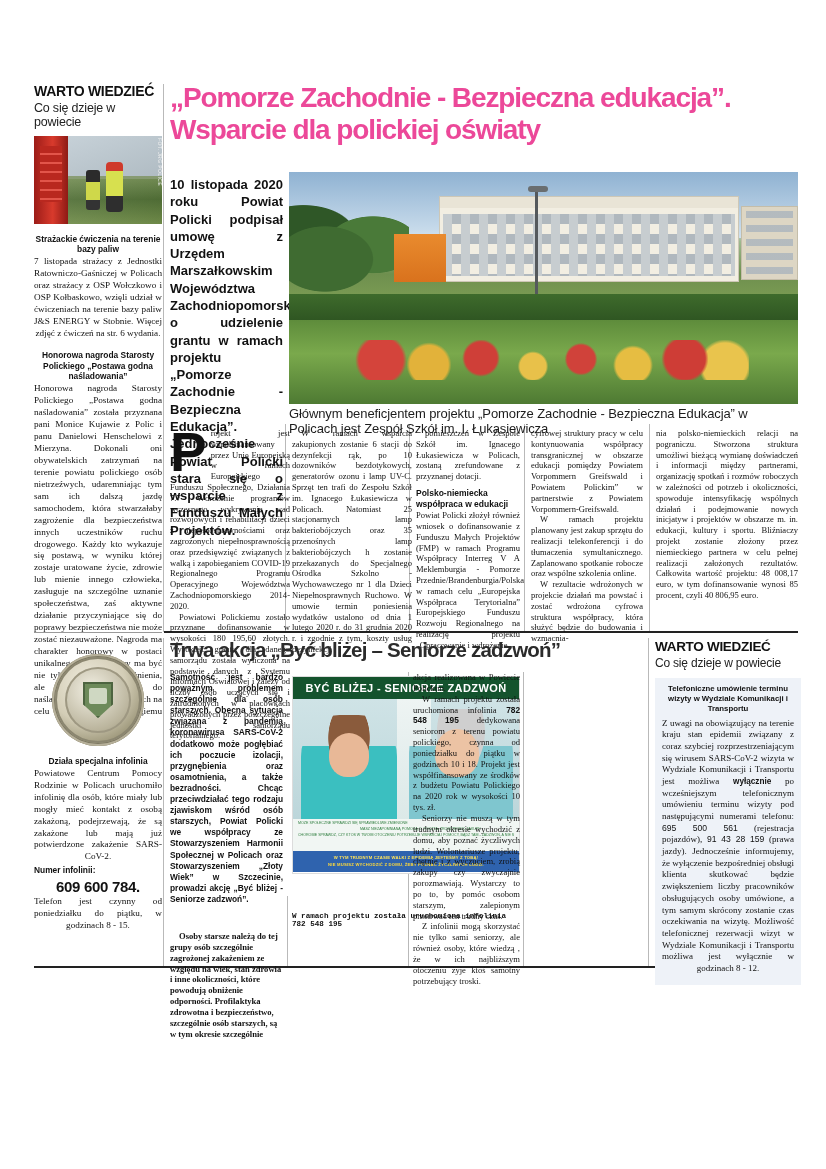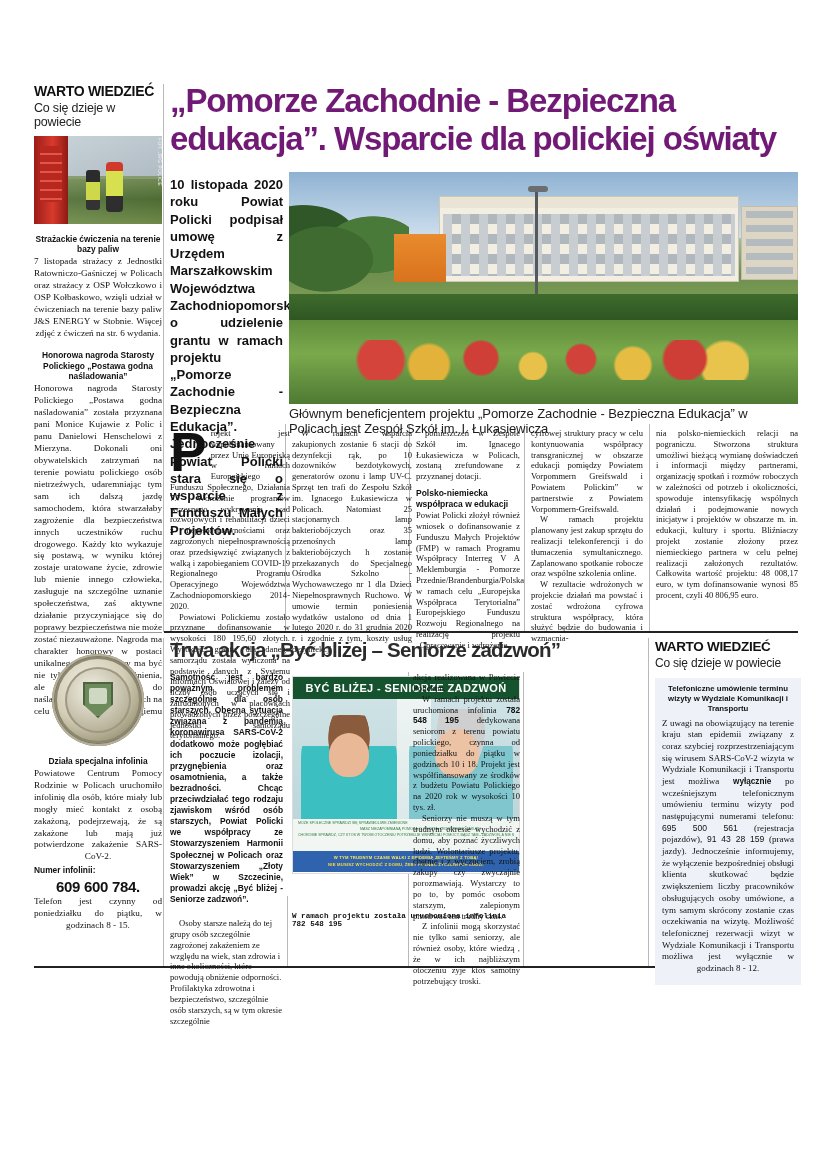--- a/index.html
+++ b/index.html
@@ -99,22 +99,22 @@
   }
   .phone-big {
     font-family:"Liberation Sans", sans-serif; font-weight:bold;
     font-size:15px; text-align:center; margin-top:2px; letter-spacing:-.3px;
   }
 
   
   #headline {
     position:absolute; left:170px; top:82px; width:630px;
     font-family:"Liberation Sans", sans-serif;
-    font-weight:bold; font-size:33px; line-height:1.14;
-    letter-spacing:-1.1px; color:#701a75;
+    font-weight:bold; font-size:28px; line-height:1.14;
+    letter-spacing:-1.1px; color:#ec4899;
   }
 
   
   #lead {
     position:absolute; left:170px; top:176px; width:113px;
     font-family:"Liberation Sans", sans-serif;
     font-weight:bold; font-size:13px; line-height:1.33;
     text-align:justify; text-align-last:left;
   }
 
@@ -213,22 +213,22 @@
   #seniors-title {
     position:absolute; left:170px; top:638px; width:470px;
     font-family:"Liberation Sans", sans-serif;
     font-size:20.5px; color:#2b2b2b; letter-spacing:-.8px;
   }
   .lead-bold {
     font-family:"Liberation Sans", sans-serif; font-weight:bold;
     font-size:8.4px; line-height:1.32; text-align:justify; text-align-last:left;
   }
   #sen-col1 { position:absolute; left:170px; top:672px; width:113px; }
-  #sen-col1 .after { margin-top:13px; font-family:"Liberation Serif",serif;
-    font-weight:normal; font-size:8.55px; line-height:1.27; }
+  #sen-col1 .after { margin-top:26px; font-family:"Liberation Serif",serif;
+    font-weight:bold; font-size:8.55px; line-height:1.27; }
   #sen-col1 .after p { text-indent:9px; }
 
   
   #poster {
     position:absolute; left:292px; top:676px; width:228px; height:198px;
     background:#ffffff; overflow:hidden; border:1px solid #dcdcdc;
   }
   #poster .band {
     height:22px; background:#14532d; color:#fff;
     font-family:"Liberation Sans", sans-serif; font-weight:bold;

